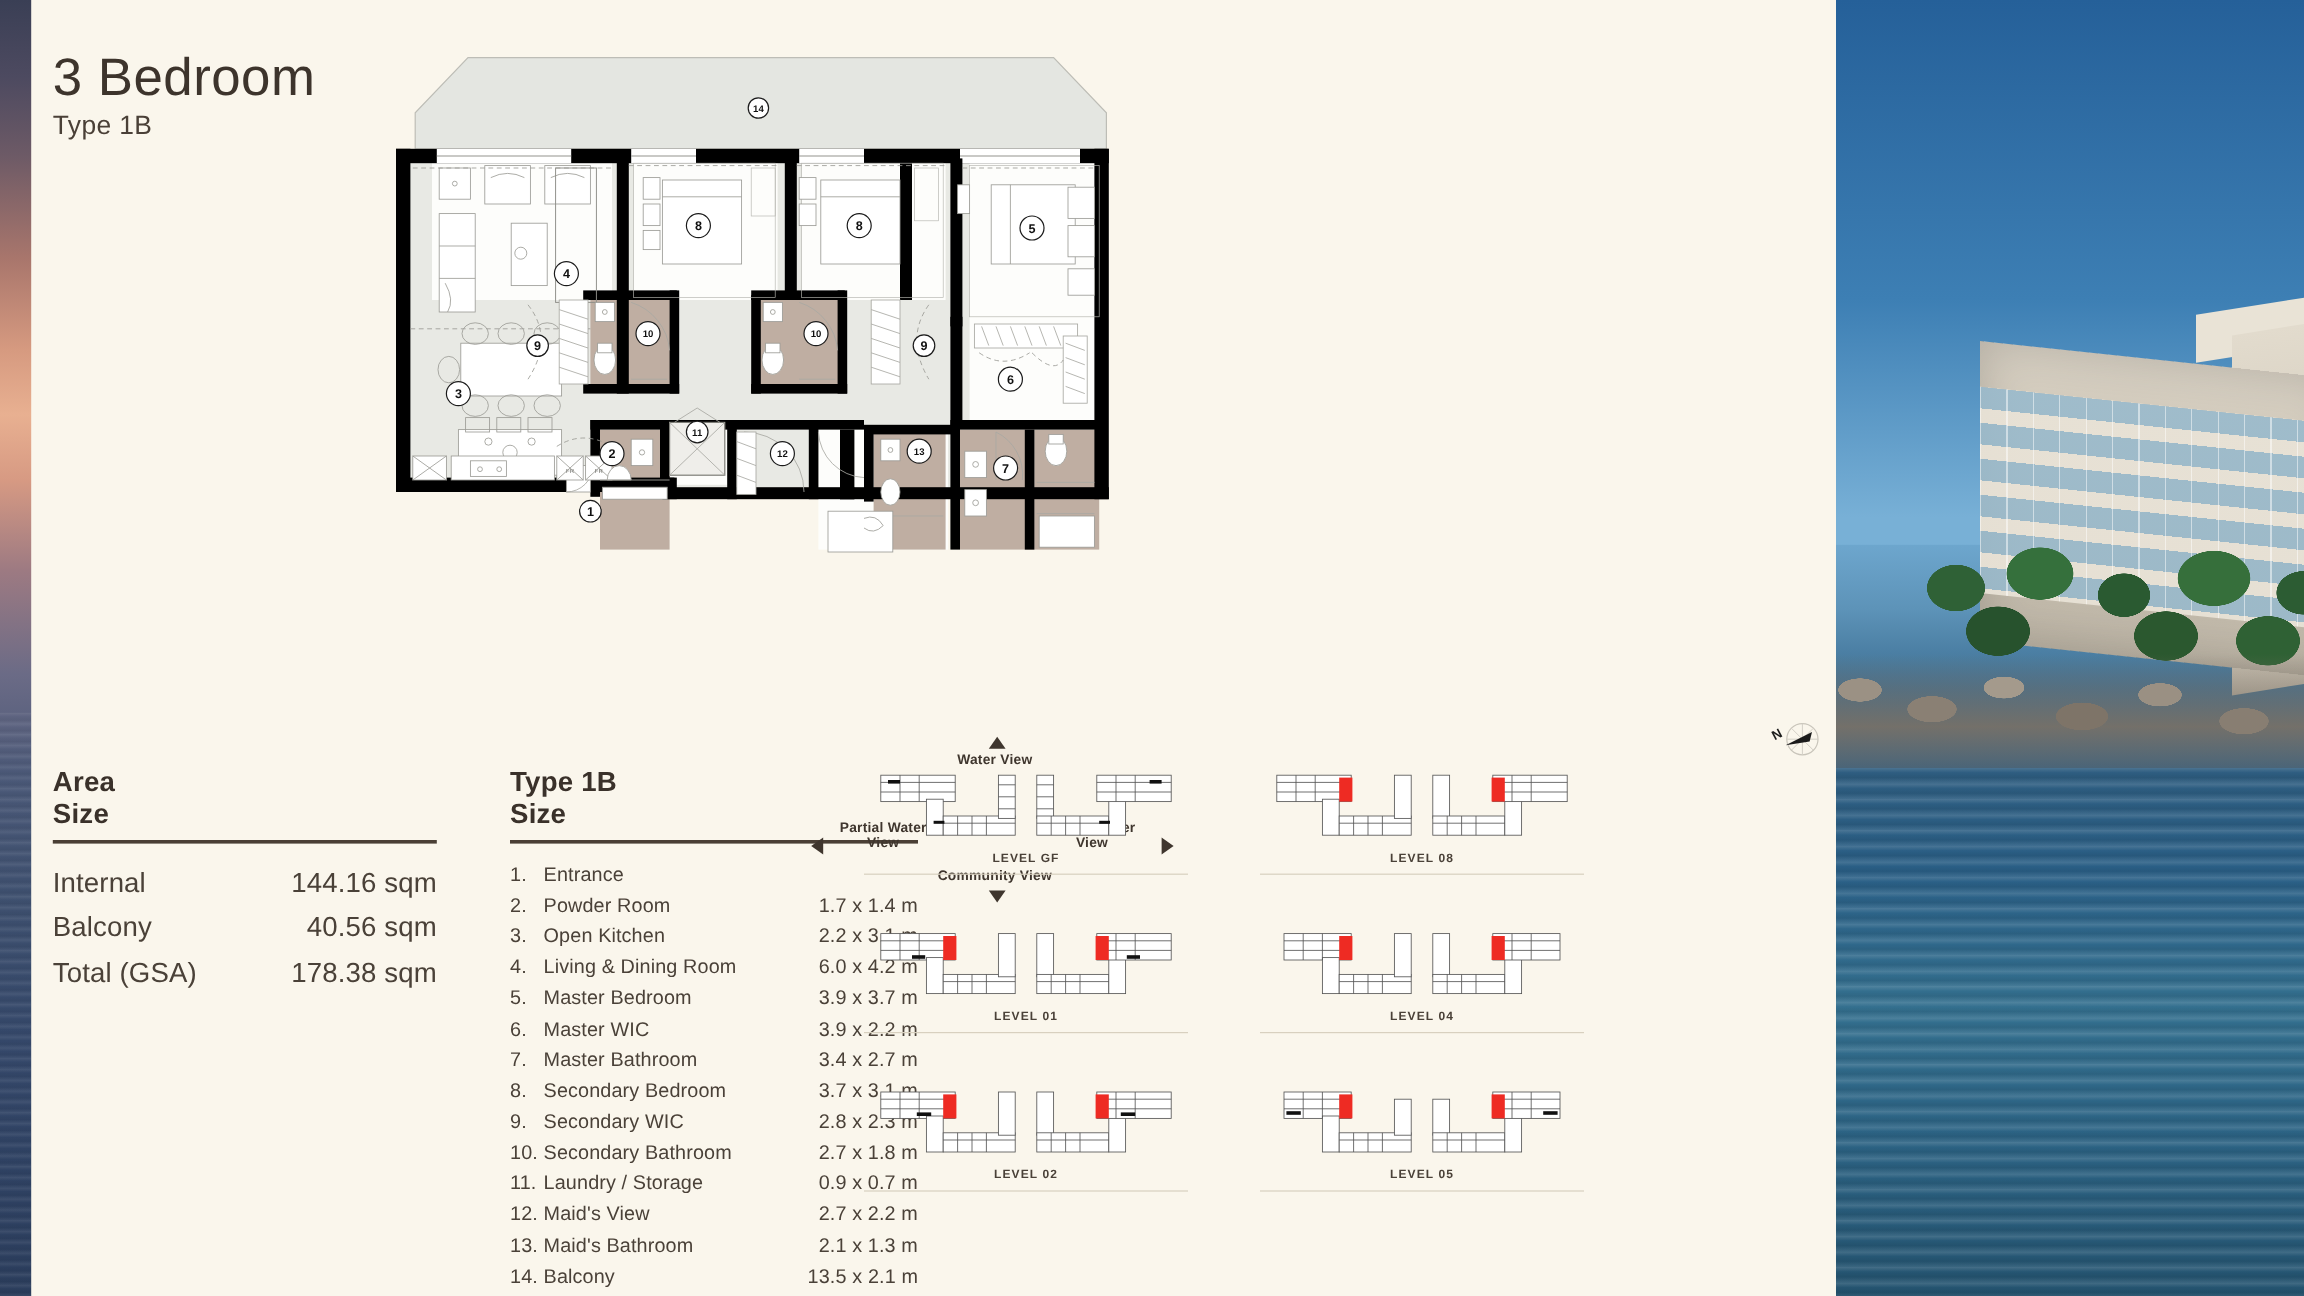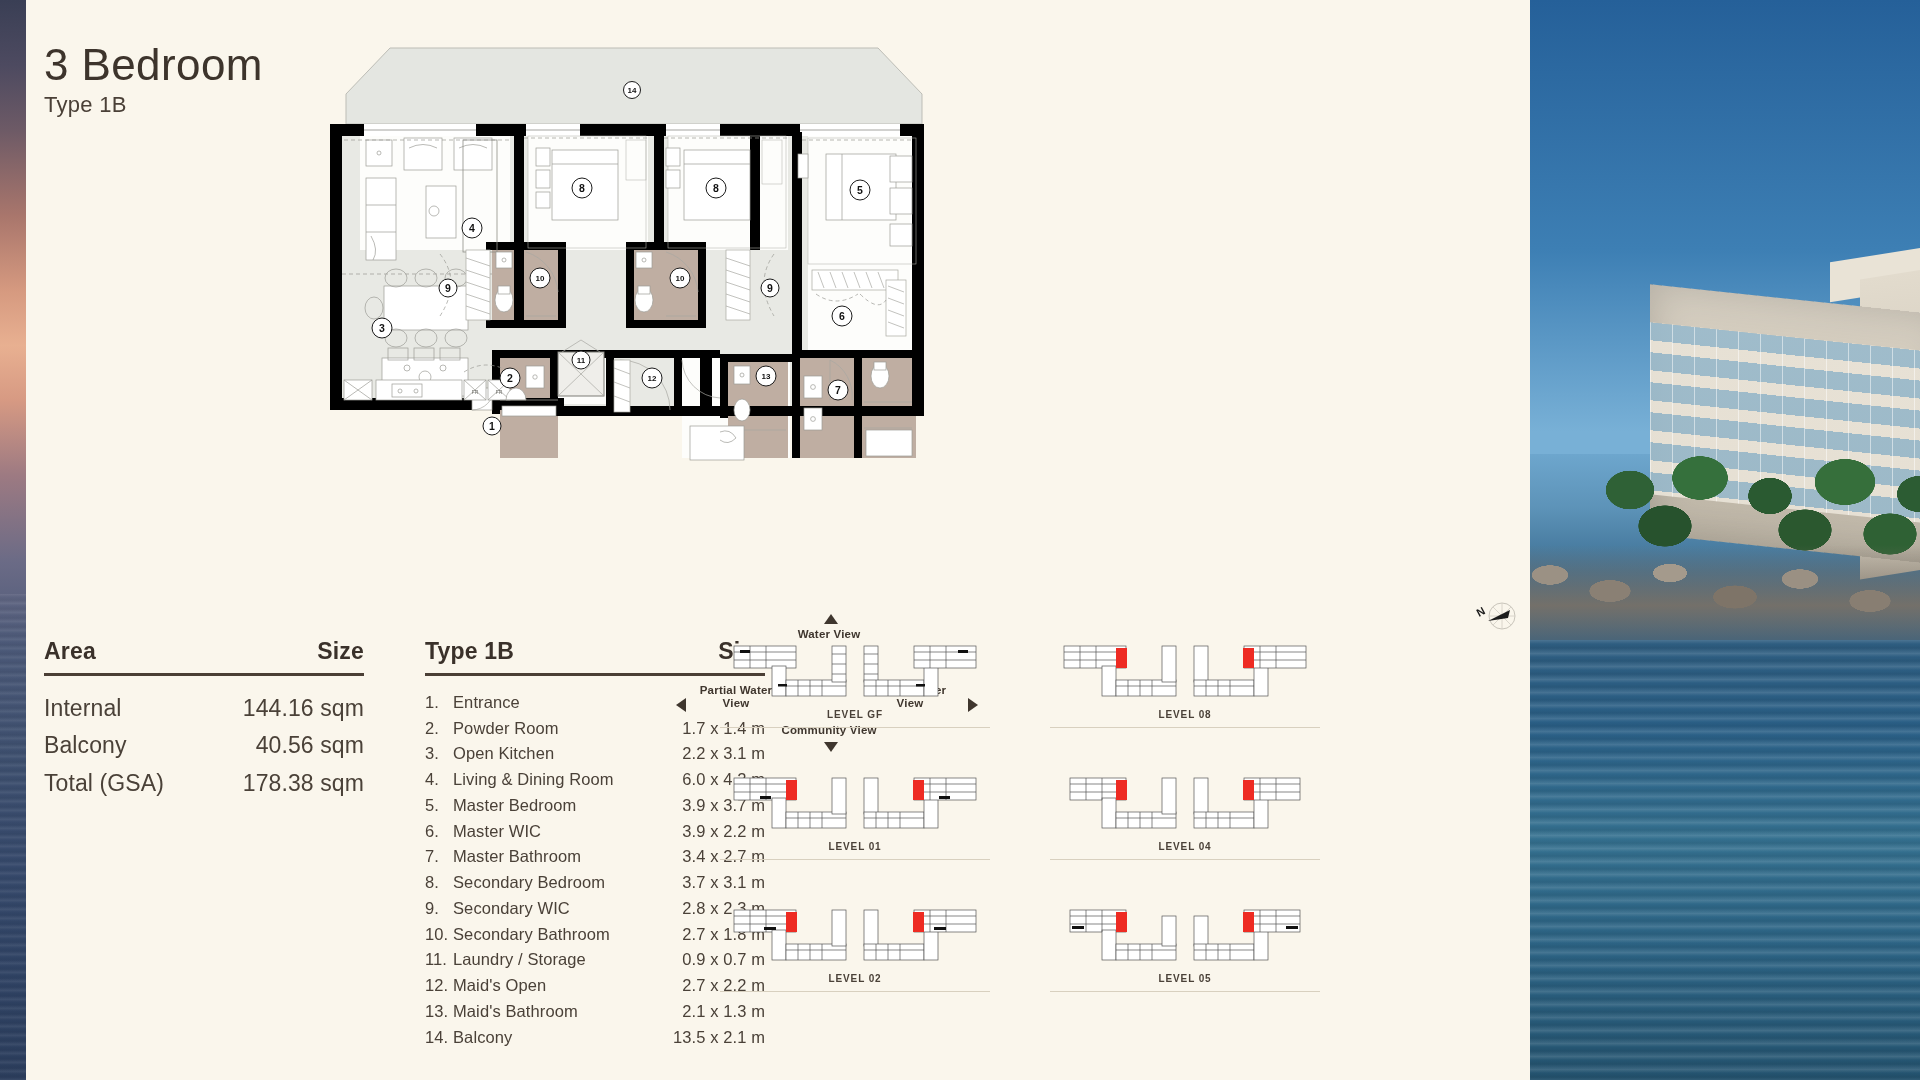--- a/index.html
+++ b/index.html
@@ -113,21 +113,21 @@
   
   #plan { position:absolute; left:330px; top:28px; width:700px; height:480px; }
   .plan-svg { width:700px; height:480px; display:block; }
 
   
   .tbl { position:absolute; }
   #area-table { left: 44px; top: 638px; width: 320px; }
   #type-table { left: 425px; top: 638px; width: 340px; }
   .tbl-head {
     display:flex; justify-content:space-between; align-items:baseline;
-    font-size: 23px; font-weight: 700; color:#3a312a; letter-spacing:.2px;
+    font-size: 23px; font-weight: 700; color:#3a312a; letter-spacing:.2px;flex-direction:column;
   }
   .tbl-rule { height: 3px; background:#4a3f35; margin-top: 8px; margin-bottom: 14px; }
   .tbl-row {
     display:flex; justify-content:space-between; align-items:baseline;
     font-size: 16.5px; color:#4a4138; line-height: 1.56;
     letter-spacing: .1px;
   }
   #area-table .tbl-row { font-size: 23px; line-height: 1.62; }
   .row-left { display:flex; }
   .row-num { width: 28px; flex: 0 0 28px; }
@@ -576,21 +576,21 @@
   <div class="tbl-row">
       <span class="row-left">
         <span class="row-num">11.</span>
         <span>Laundry  / Storage</span>
       </span>
       <span class="row-size">0.9 x 0.7 m</span>
     </div>
   <div class="tbl-row">
       <span class="row-left">
         <span class="row-num">12.</span>
-        <span>Maid's Open</span>
+        <span>Maid's View</span>
       </span>
       <span class="row-size">2.7 x 2.2 m</span>
     </div>
   <div class="tbl-row">
       <span class="row-left">
         <span class="row-num">13.</span>
         <span>Maid's Bathroom</span>
       </span>
       <span class="row-size">2.1 x 1.3 m</span>
     </div>

